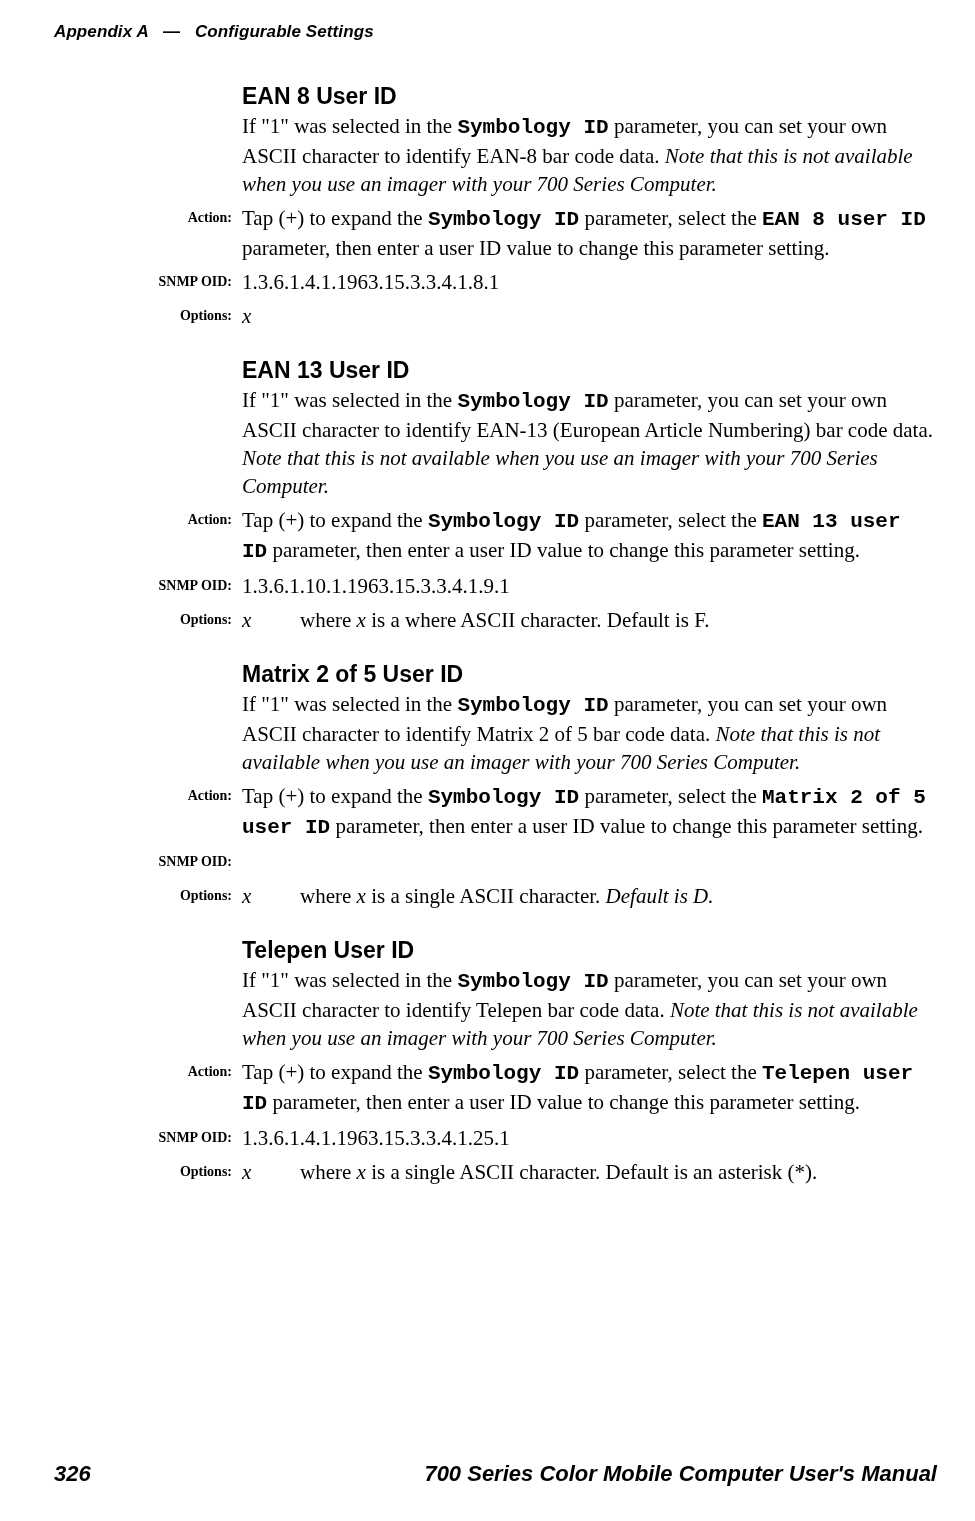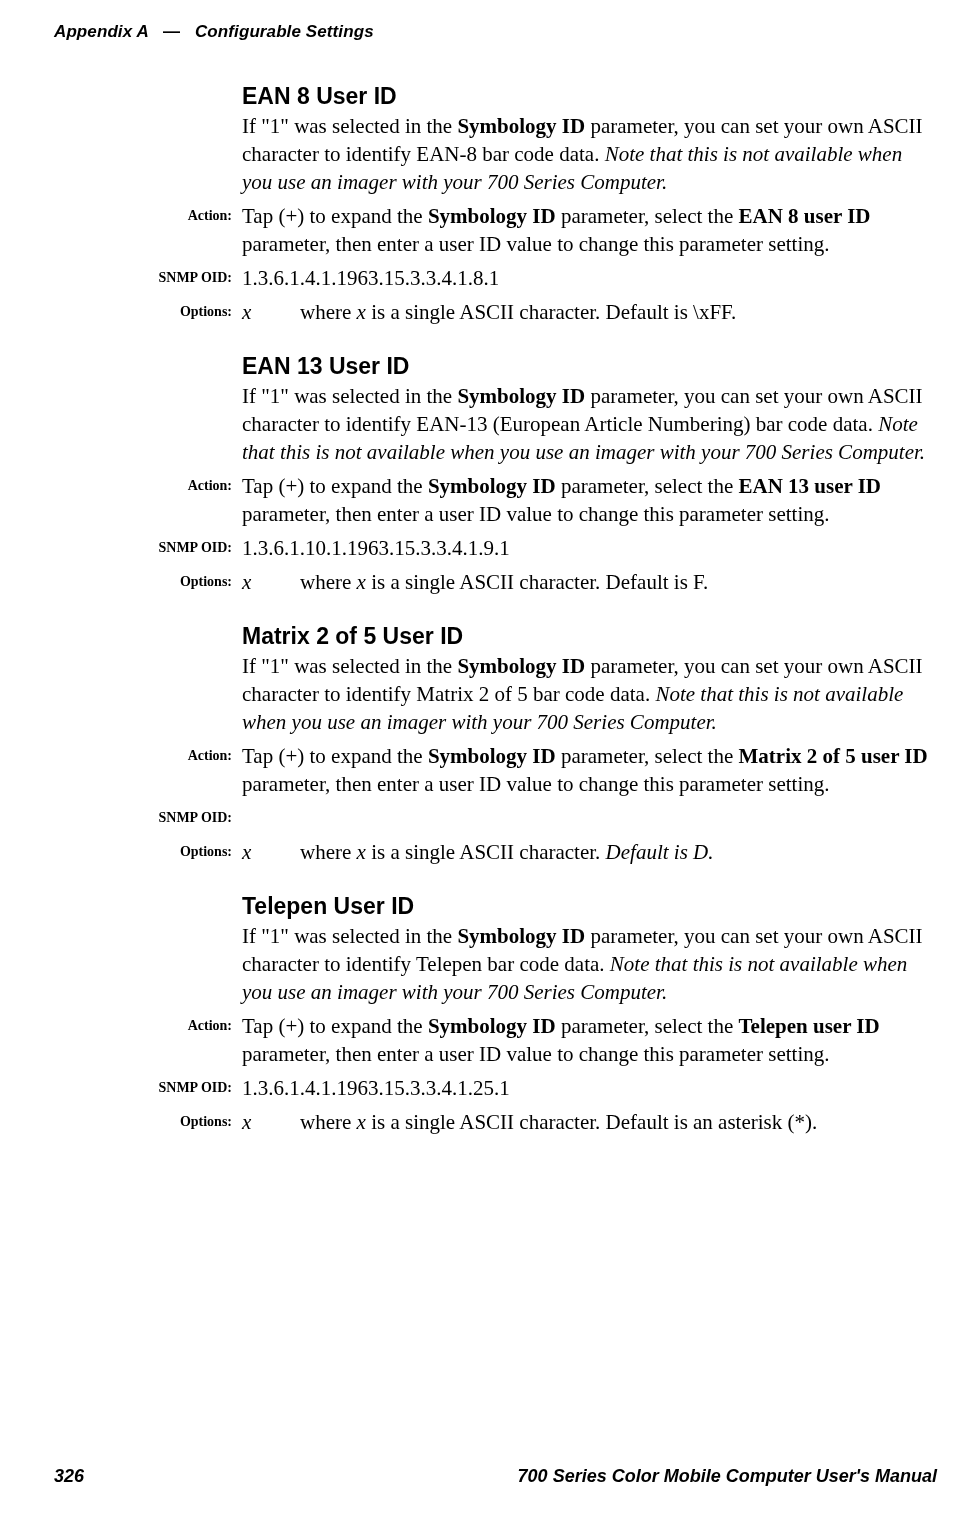--- a/index.html
+++ b/index.html
@@ -64,21 +64,21 @@
     font-weight: 800;
     font-size: 23px;
     letter-spacing: 0px;
     margin-bottom: 2px;
     font-stretch: condensed;
   }
   .intro {
     font-size: 21px;
     line-height: 28px;
   }
-  .bold { font-weight: 700; }
+  .bold { font-weight: 700; font-family: Liberation Mono, monospace; }
   .italic { font-style: italic; }
   .options-line {
     display: flex;
     align-items: baseline;
   }
   .options-sym {
     width: 58px;
     flex: 0 0 58px;
     font-style: italic;
   }
@@ -87,21 +87,21 @@
     position: absolute;
     bottom: 34px;
     left: 46px;
     right: 46px;
     display: flex;
     justify-content: space-between;
     align-items: flex-start;
     font-family: "Myriad Pro", "Segoe UI", "Helvetica Neue", Arial, sans-serif;
     font-weight: 700;
     font-style: italic;
-    font-size: 18px;
+    font-size: 22px;
   }
   .pnum {
     font-style: italic;
   }
 </style>
 </head>
 <body>
 
 <div class="page">
 
@@ -130,53 +130,50 @@
       </div>
     </div>
     <div class="row">
       <div class="label">SNMP OID:</div>
       <div class="value">1.3.6.1.4.1.1963.15.3.3.4.1.8.1</div>
     </div>
     <div class="row">
       <div class="label">Options:</div>
       <div class="value options-line">
         <span class="options-sym">x</span>
+      </div>
+    </div>
+
+    <div class="section-gap"></div>
+
+    <div class="row">
+      <div class="label"></div>
+      <div class="value">
+        <div class="heading">EAN 13 User ID</div>
+        <div class="intro">
+          <span>If "1" was selected in the </span><span class="bold">Symbology ID</span><span> parameter, you can set your own ASCII character to identify EAN-13 (European Article Numbering) bar code data. </span><span class="italic">Note that this is not available when you use an imager with your 700 Series Computer.</span>
+        </div>
+      </div>
+    </div>
+    <div class="row">
+      <div class="label">Action:</div>
+      <div class="value">
+        <span>Tap (+) to expand the </span><span class="bold">Symbology ID</span><span> parameter, select the </span><span class="bold">EAN 13 user ID</span><span> parameter, then enter a user ID value to change this parameter setting.</span>
+      </div>
+    </div>
+    <div class="row">
+      <div class="label">SNMP OID:</div>
+      <div class="value">1.3.6.1.10.1.1963.15.3.3.4.1.9.1</div>
+    </div>
+    <div class="row">
+      <div class="label">Options:</div>
+      <div class="value options-line">
+        <span class="options-sym">x</span>
         <span>
-          <span>where </span><span class="italic">x</span><span> is a single ASCII character. Default is \xFF.</span><span class="italic"></span>
-        </span>
-      </div>
-    </div>
-
-    <div class="section-gap"></div>
-
-    <div class="row">
-      <div class="label"></div>
-      <div class="value">
-        <div class="heading">EAN 13 User ID</div>
-        <div class="intro">
-          <span>If "1" was selected in the </span><span class="bold">Symbology ID</span><span> parameter, you can set your own ASCII character to identify EAN-13 (European Article Numbering) bar code data. </span><span class="italic">Note that this is not available when you use an imager with your 700 Series Computer.</span>
-        </div>
-      </div>
-    </div>
-    <div class="row">
-      <div class="label">Action:</div>
-      <div class="value">
-        <span>Tap (+) to expand the </span><span class="bold">Symbology ID</span><span> parameter, select the </span><span class="bold">EAN 13 user ID</span><span> parameter, then enter a user ID value to change this parameter setting.</span>
-      </div>
-    </div>
-    <div class="row">
-      <div class="label">SNMP OID:</div>
-      <div class="value">1.3.6.1.10.1.1963.15.3.3.4.1.9.1</div>
-    </div>
-    <div class="row">
-      <div class="label">Options:</div>
-      <div class="value options-line">
-        <span class="options-sym">x</span>
-        <span>
-          <span>where </span><span class="italic">x</span><span> is a single ASCII character. Default is F.</span><span class="italic"></span>
+          <span>where </span><span class="italic">x</span><span> is a where ASCII character. Default is F.</span><span class="italic"></span>
         </span>
       </div>
     </div>
 
     <div class="section-gap"></div>
 
     <div class="row">
       <div class="label"></div>
       <div class="value">
         <div class="heading">Matrix 2 of 5 User ID</div>

